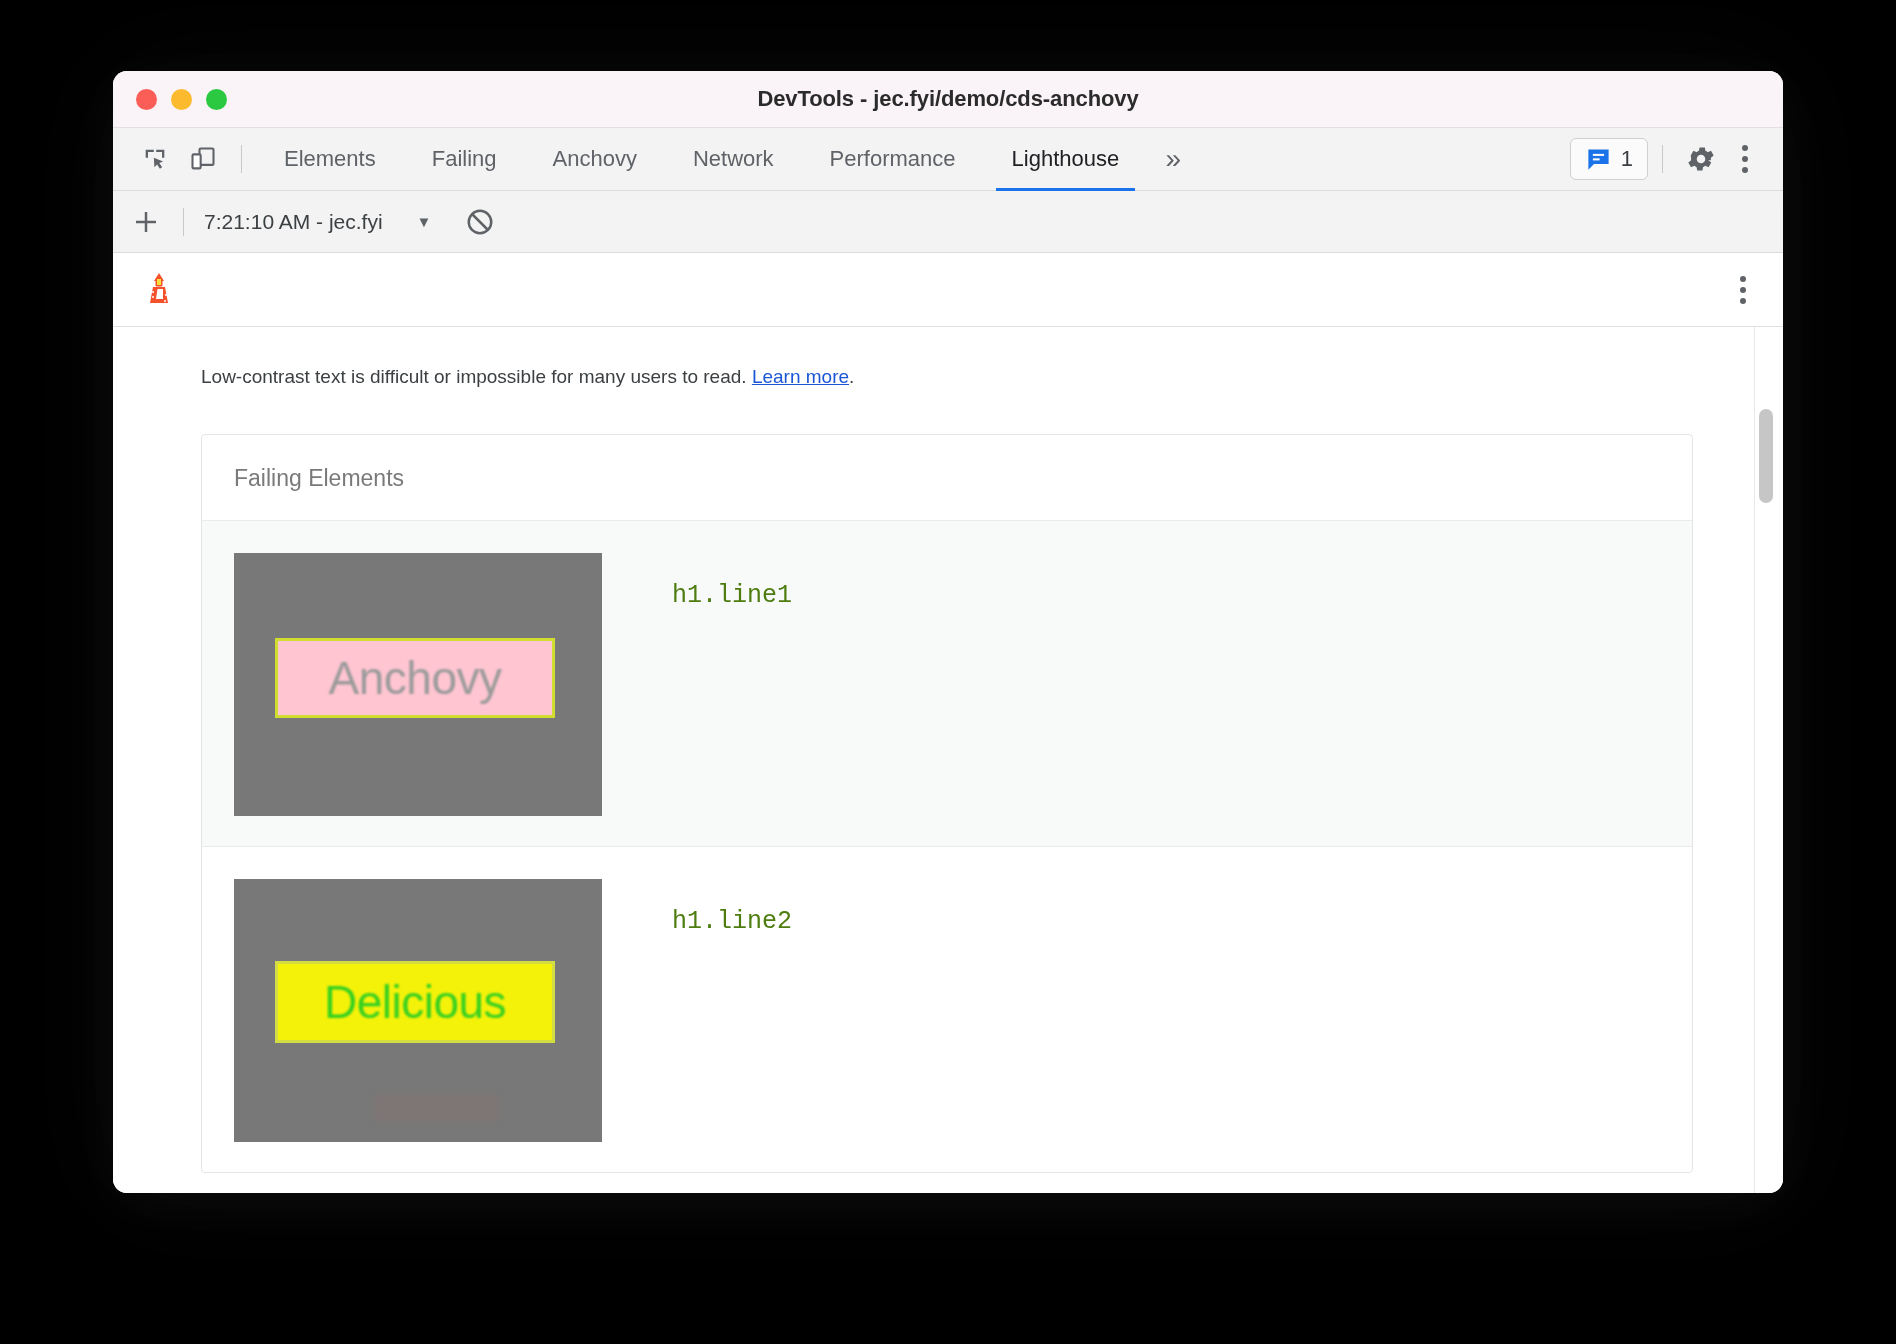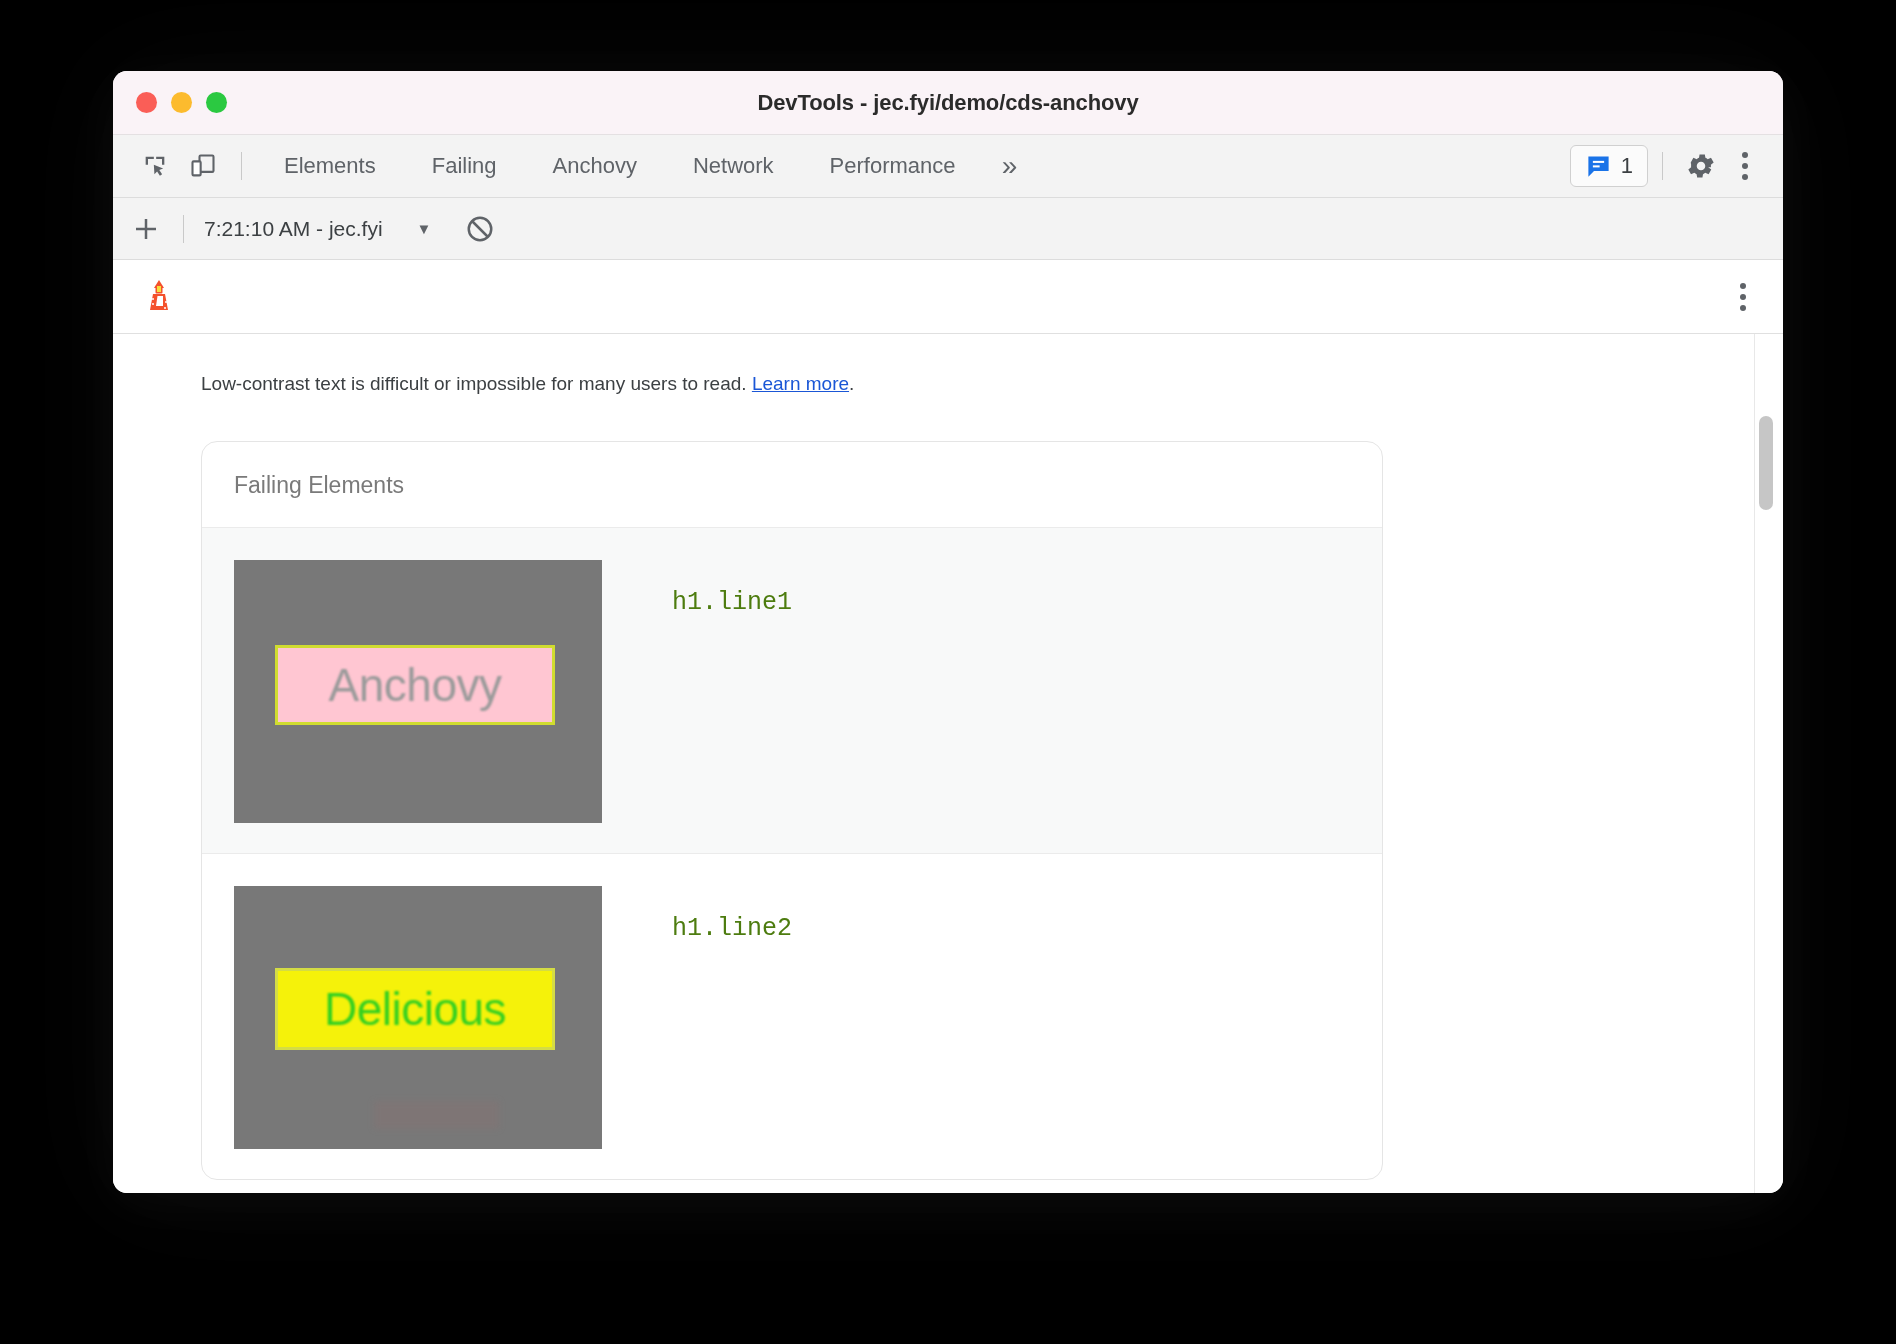--- a/index.html
+++ b/index.html
@@ -27,21 +27,21 @@
     box-shadow: 0 10px 60px rgba(255,255,255,0.045),
                 0 0 120px rgba(255,255,255,0.03);
     overflow: hidden;
     display: flex;
     flex-direction: column;
   }
 
   
   .titlebar {
     position: relative;
-    height: 64px;
+    height: 57px;
     background: #faf3f7;
     border-bottom: 1px solid #e4e0e2;
     flex: 0 0 auto;
     display: flex;
     align-items: center;
   }
   .traffic {
     display: flex;
     gap: 14px;
     margin-left: 23px;
@@ -184,23 +184,23 @@
   .desc {
     font-size: 19px;
     color: #3c4043;
     padding: 38px 0 0 88px;
     line-height: 1.3;
   }
   .desc a { color: #1a56d6; text-decoration: underline; }
 
   .card {
     margin: 44px 16px 0 88px;
-    width: 1182px;
+    width: 1492px;
     border: 1px solid #e5e5e5;
-    border-radius: 16px;
+    border-radius: 4px;
     background: #fff;
   }
   .card-header {
     padding: 30px 0 28px 32px;
     font-size: 23px;
     color: #7a7a7a;
     border-bottom: 1px solid #ebebeb;
   }
   .frow {
     display: flex;
@@ -309,20 +309,23 @@
             <span>Failing</span>
           </div>
         <div class="tab">
             <span>Anchovy</span>
           </div>
         <div class="tab">
             <span>Network</span>
           </div>
         <div class="tab">
             <span>Performance</span>
+          </div>
+        <div class="tab active">
+            <span>Lighthouse</span>
           </div>
       </div>
       <div class="chev-more">»</div>
 
       <div class="tabbar-right">
         <div class="issues-pill">
           <svg width="27" height="27" viewBox="0 0 24 24">
             <path d="M3 3h18v13H8l-5 5V3z" fill="#1a73e8"></path>
             <rect x="7" y="7" width="10" height="1.8" fill="#ffffff"></rect>
             <rect x="7" y="11" width="6" height="1.8" fill="#ffffff"></rect>

